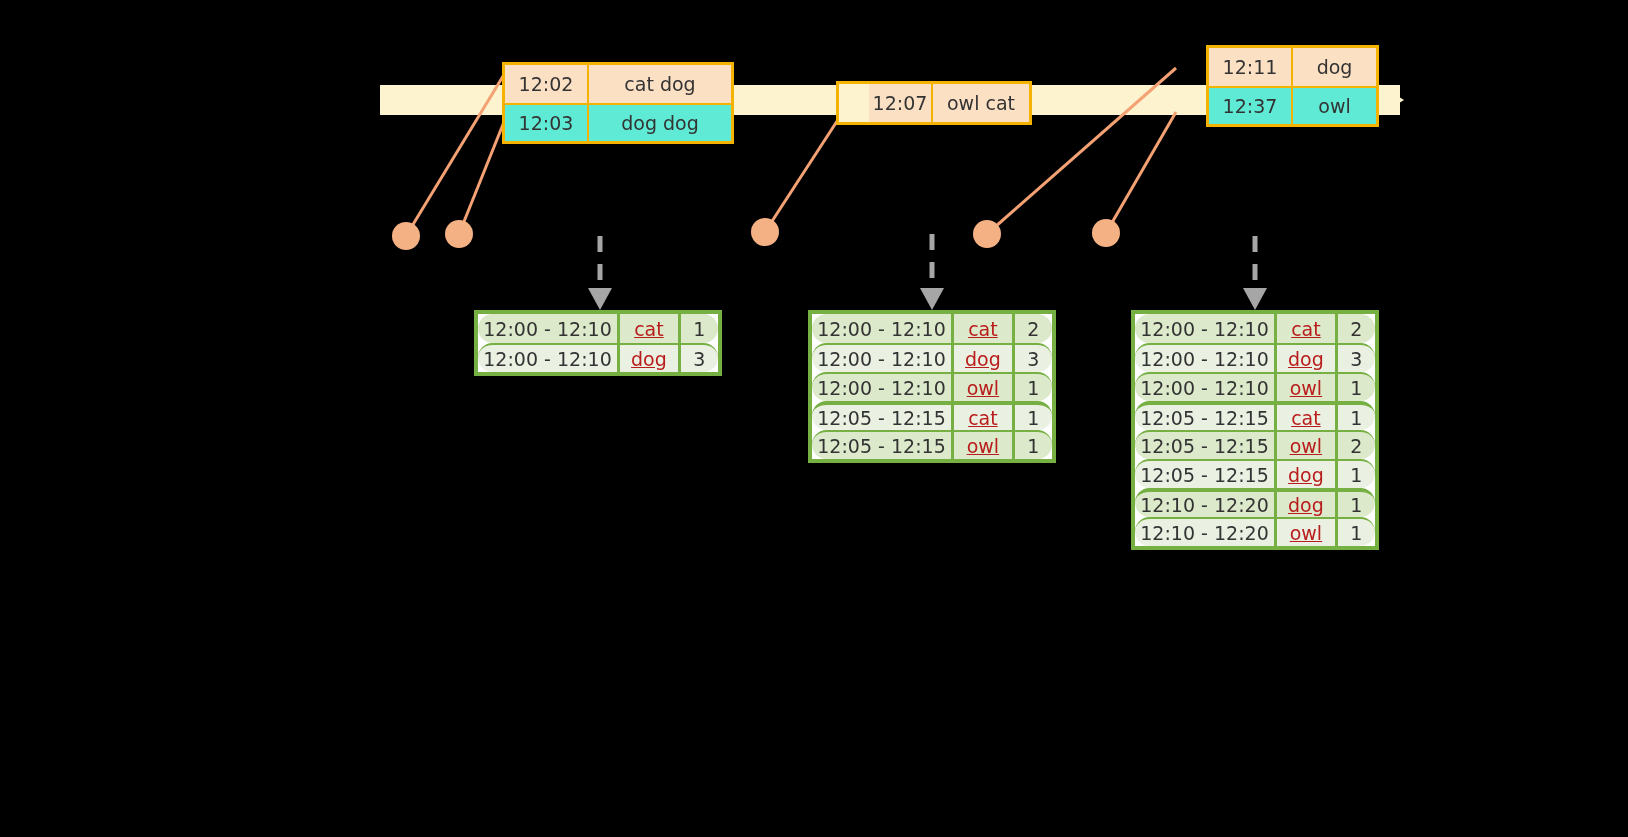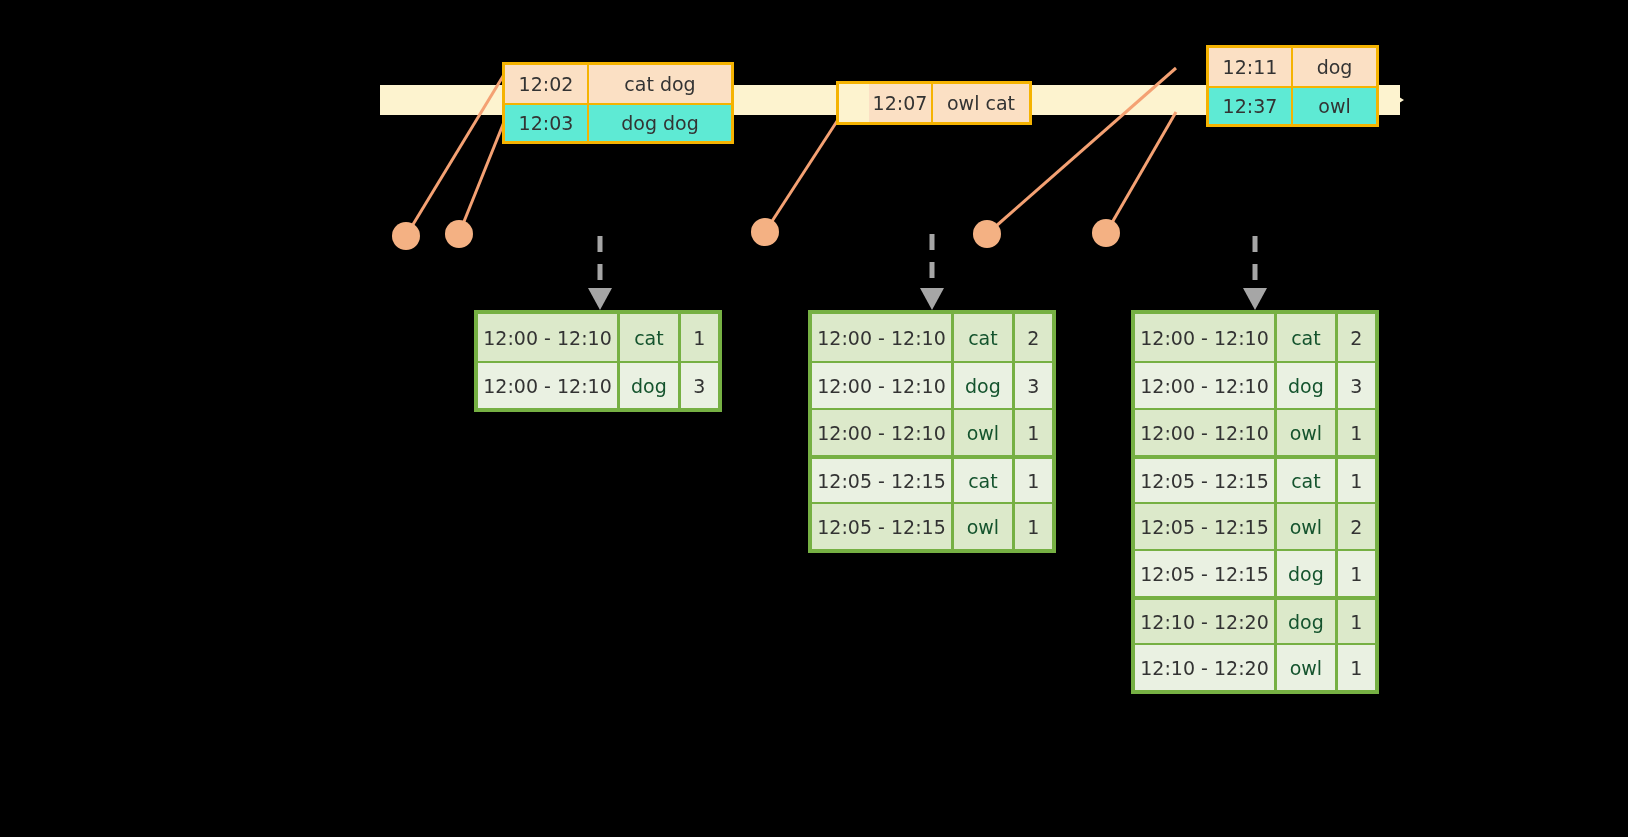--- a/index.html
+++ b/index.html
@@ -87,22 +87,23 @@
   }
   
   .result-table {
     position: absolute;
     border: 4px solid #76b043;
     box-sizing: border-box;
     background: #ffffff;
   }
   .rt-row {
     display: flex;
-    height: 47px;
-    box-sizing: border-box;
+    height: 29px;
+    box-sizing: border-box;
+    border-radius: 18px;
   }
   .rt-row.shade-a { background: #dce9ca; }
   .rt-row.shade-b { background: #eaf1e2; }
   .rt-row + .rt-row { border-top: 2px solid #76b043; }
   .rt-row.group-sep { border-top: 4px solid #76b043; }
   .rt-window {
     display: flex;
     align-items: center;
     justify-content: center;
     font-size: 19px;
@@ -110,23 +111,24 @@
     border-right: 3px solid #76b043;
     box-sizing: border-box;
     white-space: nowrap;
   }
   .rt-key {
     width: 62px;
     display: flex;
     align-items: center;
     justify-content: center;
     font-size: 19px;
-    color: #14532d;
+    color: #b91c1c;
     border-right: 3px solid #76b043;
     box-sizing: border-box;
+    text-decoration: underline;
   }
   .rt-count {
     width: 38px;
     display: flex;
     align-items: center;
     justify-content: center;
     font-size: 19px;
     color: #333333;
     box-sizing: border-box;
   }

